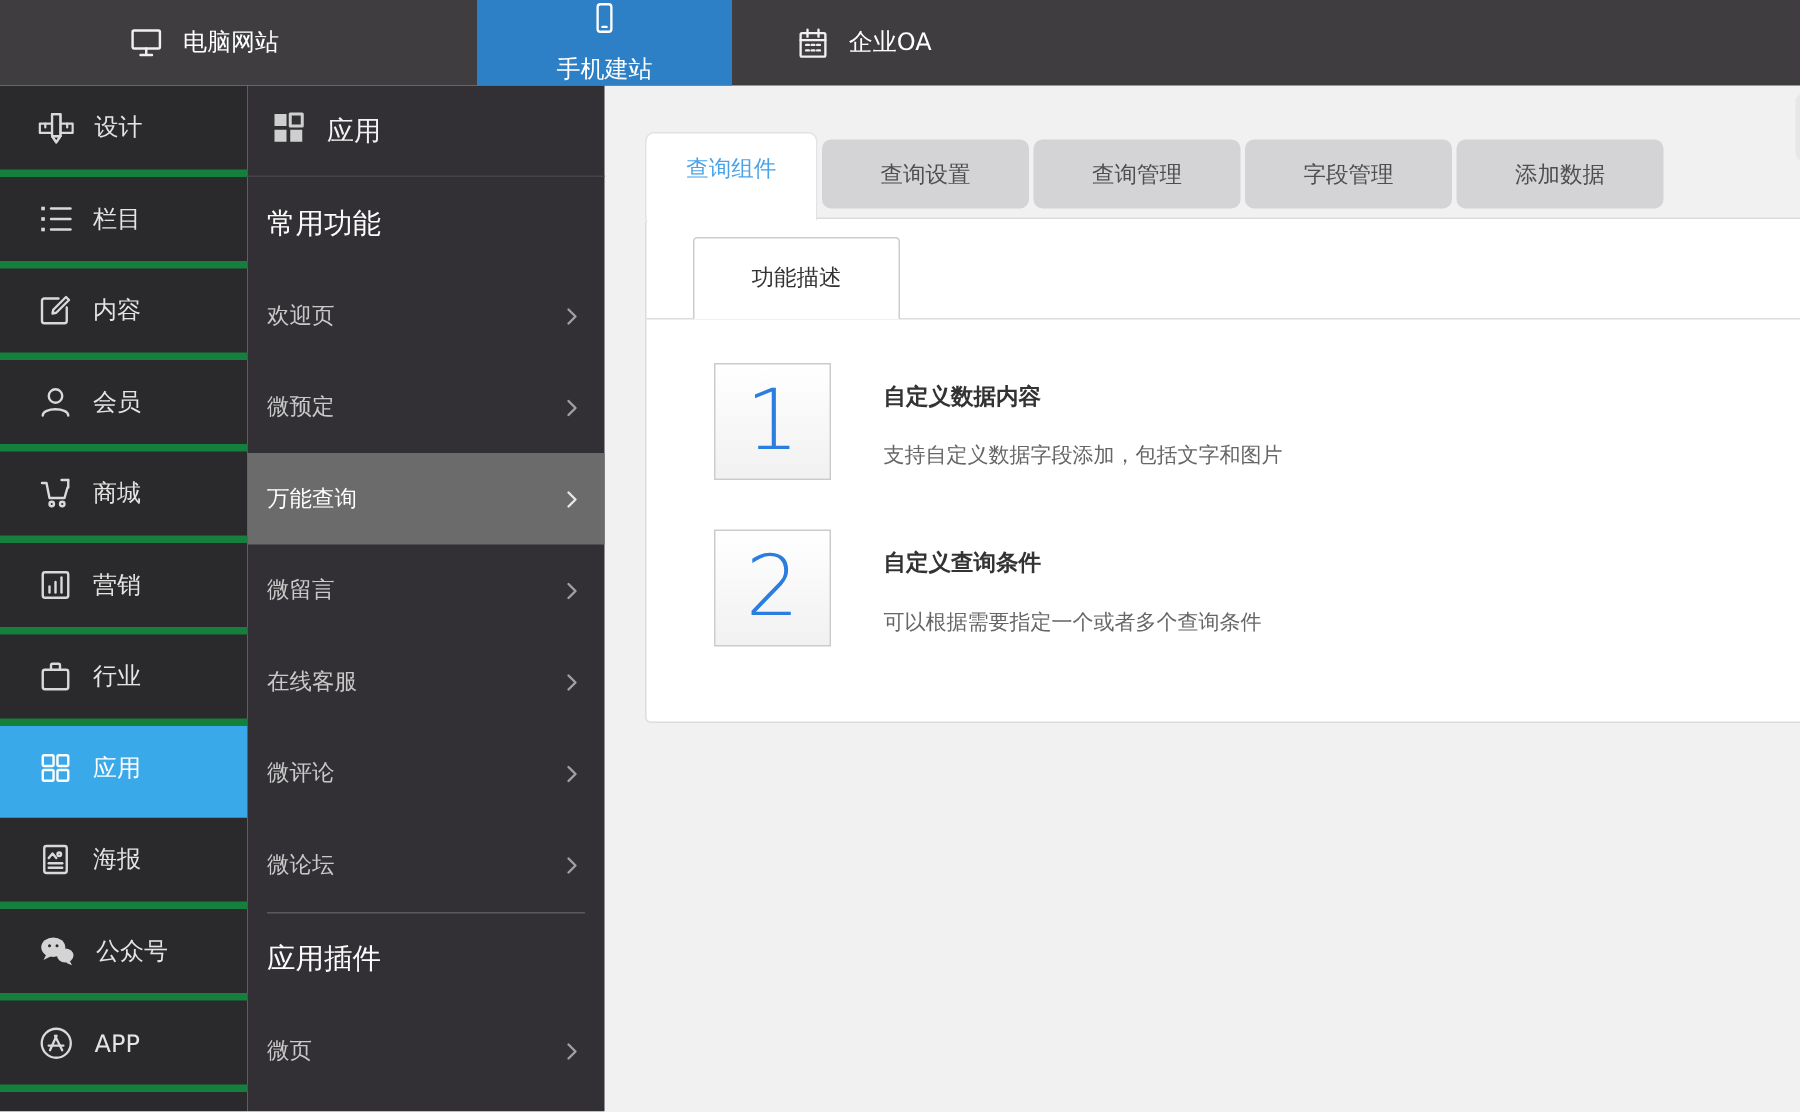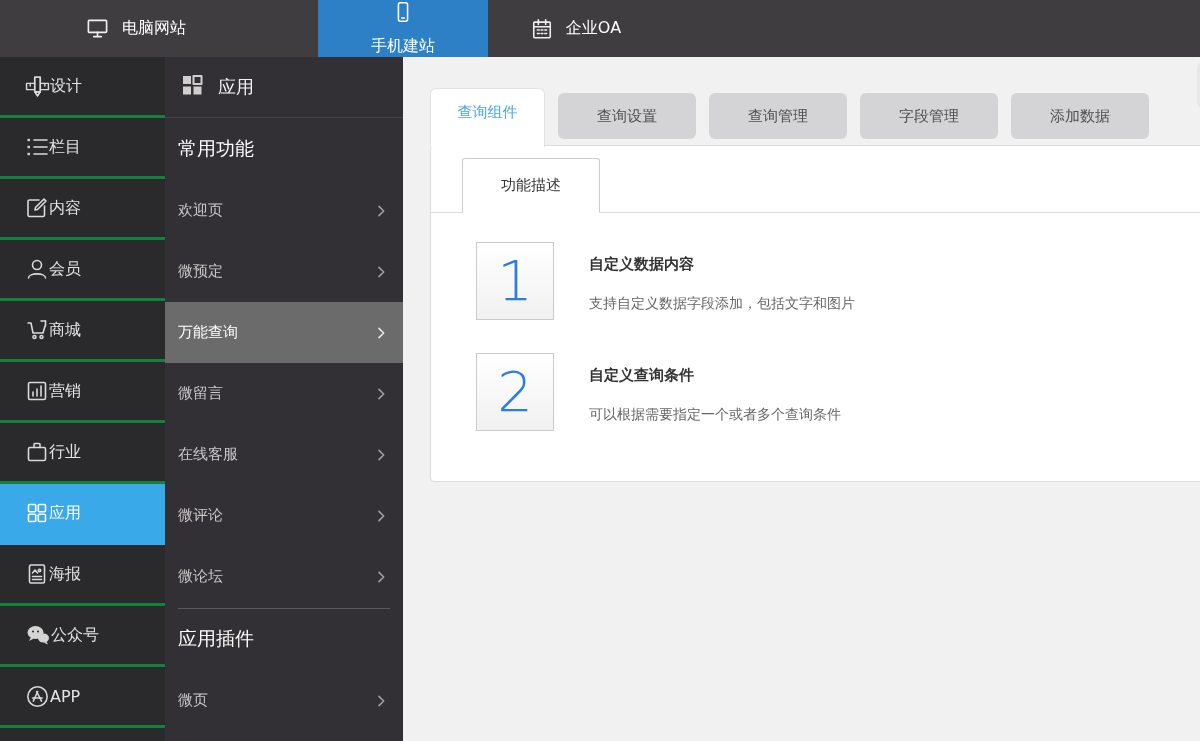--- a/index.html
+++ b/index.html
@@ -10,34 +10,34 @@
   }
   
   .topbar { position:absolute; left:0; top:0; width:1200px; height:57px; background:#3f3d40; z-index:30; }
   .top-tab { position:absolute; top:0; height:57px; display:flex; align-items:center; justify-content:center; gap:13px; color:#fff; font-size:16px; cursor:pointer; }
   .top-tab svg { display:block; }
   .tt-pc { left:0; width:318px; justify-content:flex-start; padding-left:86px; }
   .tt-mobile { left:318px; width:170px; background:#2d7fc6;flex-direction:column; }
   .tt-oa { left:488px; width:176px; }
   
   .sidebar { position:absolute; left:0; top:57px; width:165px; height:684px; background:#2a292b; z-index:20; }
-  .side-item { position:absolute; left:0; width:165px; height:61px; display:flex; align-items:center; padding-left:25px; color:#e4e4e4; font-size:16px; border-bottom:3px solid #15803d; cursor:pointer; }
+  .side-item { position:absolute; left:0; width:165px; height:61px; display:flex; align-items:center; gap:13px; padding-left:25px; color:#e4e4e4; font-size:16px; border-bottom:5px solid #15803d; cursor:pointer; }
   .side-item svg { display:block; flex:0 0 auto; }
   .side-item.active { background:#39a9e9; color:#fff; border-bottom-color:#39a9e9; }
   
   .submenu { position:absolute; left:165px; top:57px; width:238px; height:684px; background:#323034; z-index:20; }
   .sub-header { position:absolute; left:0; top:0; width:238px; height:61px; display:flex; align-items:center; gap:14px; padding-left:15px; color:#f2f2f2; font-size:18px; border-bottom:1px solid #454349; }
   .sub-section-title { position:absolute; left:13px; height:62px; display:flex; align-items:center; color:#fdfdfd; font-size:19px; }
   .sub-item { position:absolute; left:0; width:238px; height:61px; display:flex; align-items:center; padding-left:13px; color:#c9c9c9; font-size:15px; cursor:pointer; }
   .sub-item .chev { position:absolute; right:14px; top:50%; margin-top:-8px; }
   .sub-item.active { background:#6b6b6b; color:#ffffff; }
   .sub-divider { position:absolute; left:13px; width:212px; height:1px; background:#5a585c; }
   
   .main { position:absolute; left:403px; top:57px; width:797px; height:684px; background:#f1f1f2; }
-  .tabs-row { position:absolute; left:27px; top:31px; height:58px; display:flex; gap:13px; z-index:2; }
+  .tabs-row { position:absolute; left:27px; top:31px; height:58px; display:flex; gap:3px; z-index:2; }
   .mtab { width:138px; height:46px; margin-top:5px; background:#d4d4d6; border-radius:6px; display:flex; align-items:center; justify-content:center; font-size:15px; color:#4f4f4f; cursor:pointer; }
   .mtab.active { width:115px; height:59px; margin-top:0; background:#fff; border:1px solid #e2e2e4; border-bottom:none; border-radius:6px 6px 0 0; color:#4aa3e8; align-items:flex-start; padding-top:14px; }
   .mtab-sliver { position:absolute; left:794px; top:5px; width:26px; height:46px; background:#e7e7e9; border-radius:6px; }
   .panel { position:absolute; left:27px; top:88px; width:790px; height:337px; background:#fff; border:1px solid #dcdcdc; border-radius:4px; }
   .inner-tab { position:absolute; left:31px; top:12px; width:138px; height:55px; background:#fff; border:1px solid #cccccc; border-bottom:1px solid #fff; border-radius:3px 3px 0 0; display:flex; align-items:center; justify-content:center; font-size:15px; font-weight:normal; color:#333; z-index:2; cursor:pointer; }
   .inner-rule { position:absolute; left:0; top:66px; width:100%; height:1px; background:#dcdcdc; }
   .feature { position:absolute; left:45px; display:flex; gap:35px; }
   .num-box { width:78px; height:78px; background:linear-gradient(#ffffff,#f1f1f1); border:1px solid #cbcbcb; display:flex; align-items:center; justify-content:center; font-size:56px; font-weight:300; color:#2b7de0; line-height:1; }
   .feat-text { padding-top:13px; }
   .feat-title { font-size:15px; font-weight:bold; color:#333; }

